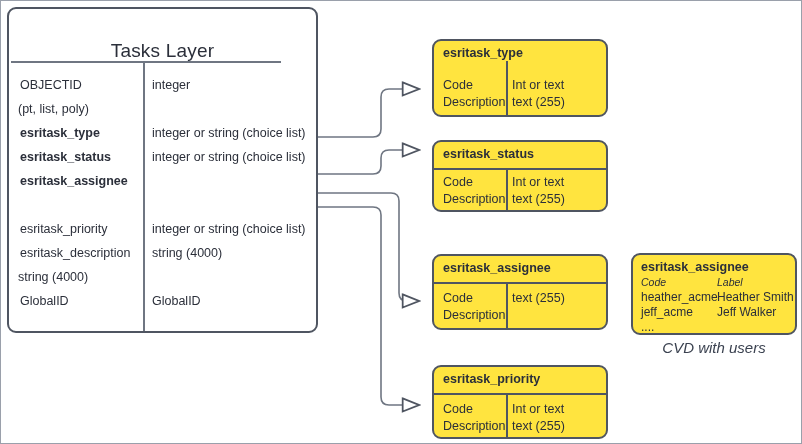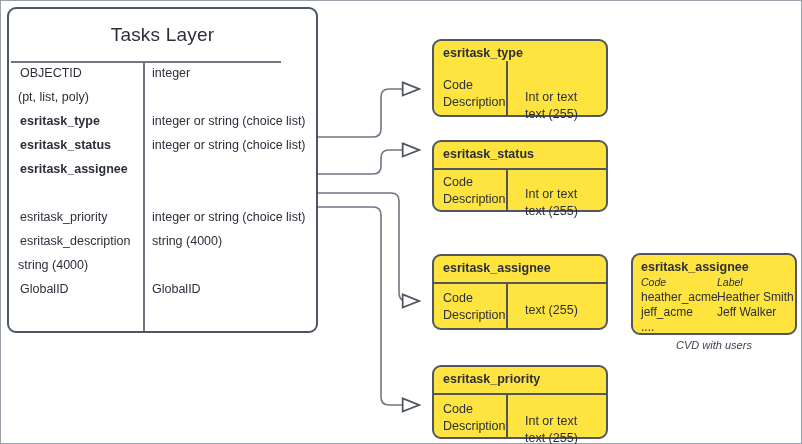--- a/index.html
+++ b/index.html
@@ -36,37 +36,38 @@
     border: 2px solid #4f5561;
     border-radius: 9px;
   }
   #tasks-title {
     height: 52px;
     line-height: 52px;
     text-align: center;
     font-size: 19px;
     color: #2b2f3a;
     letter-spacing: .2px;
+    margin-top: 16px;
   }
   #tasks-head-rule {
     position: absolute;
     left: 2px; top: 52px;
     width: 270px; height: 2px;
     background: #6f7682;
   }
   #tasks-vrule {
     position: absolute;
     left: 134px; top: 52px;
     width: 2px; bottom: 0;
     background: #6f7682;
   }
   #tasks-rows {
     position: absolute;
     left: 0; top: 52px; right: 0; bottom: 0;
-    padding-top: 0;
+    padding-top: 12px;
   }
   .trow {
     height: 24px;
     display: flex;
     align-items: center;
     font-size: 12.5px;
   }
   .trow .fname {
     width: 134px;
     padding-left: 11px;
@@ -107,21 +108,21 @@
     background: #4f5561;
   }
   .dombox.notitlerule .vrule { top: 20px; }
   .dombox .dbody {
     position: absolute;
     left: 0; right: 0; top: 30px;
     display: flex;
     font-size: 12.5px;
   }
   .dombox .dcol-l { width: 72px; padding-left: 9px; }
-  .dombox .dcol-r { flex: 1; padding-left: 19px; margin-top: 12px; }
+  .dombox .dcol-r { flex: 1; padding-left: 6px; }
   .dombox .dline { height: 17px; line-height: 17px; white-space: pre; }
 
   
   #cvd-box {
     position: absolute;
     left: 630px; top: 252px;
     width: 166px; height: 82px;
     background: #ffe43f;
     border: 2px solid #4f5561;
     border-radius: 9px;
@@ -137,21 +138,21 @@
     grid-template-columns: 76px auto;
     font-size: 12px;
     line-height: 15px;
   }
   #cvd-box .cvd-hdr { font-style: italic; font-size: 10.5px; }
   #cvd-caption {
     position: absolute;
     left: 630px; top: 338px;
     width: 166px;
     text-align: center;
-    font-size: 11px;
+    font-size: 15px;
     font-style: italic;
     color: #3b4250;
   }
 </style>
 </head>
 <body>
 
 <div id="page">
 
   <svg id="wires" viewBox="0 0 802 444" xmlns="http://www.w3.org/2000/svg">

